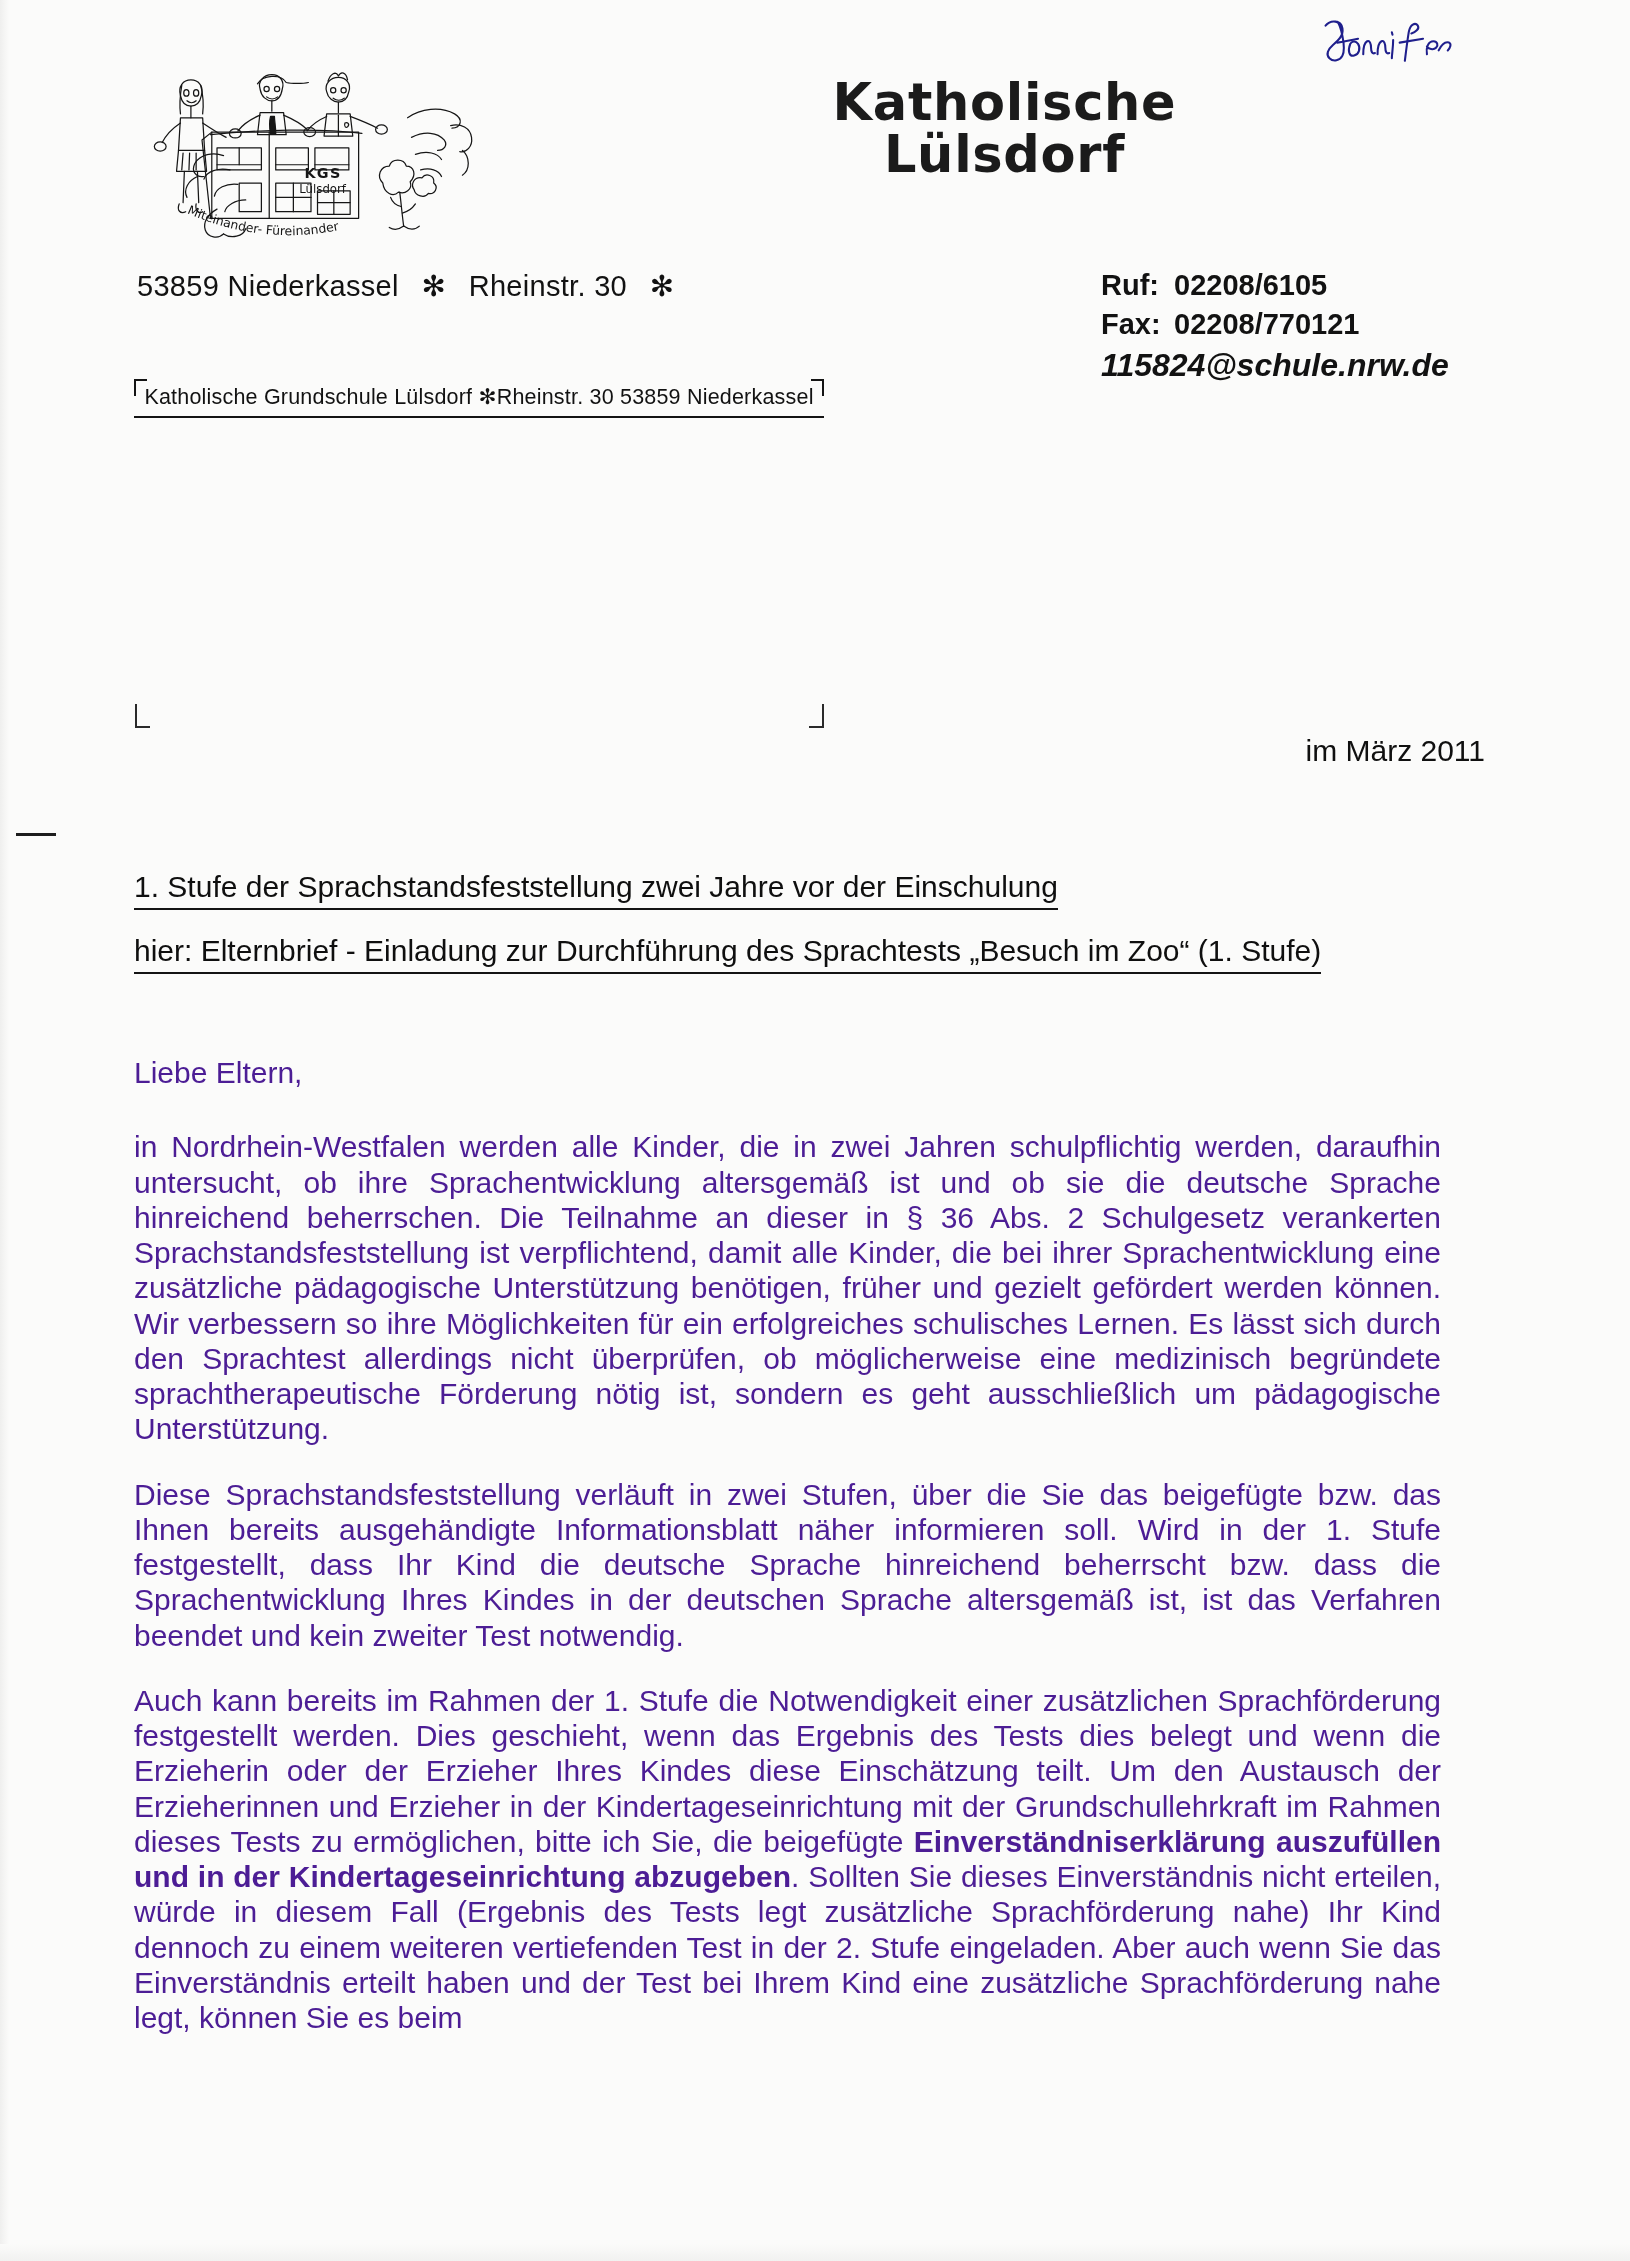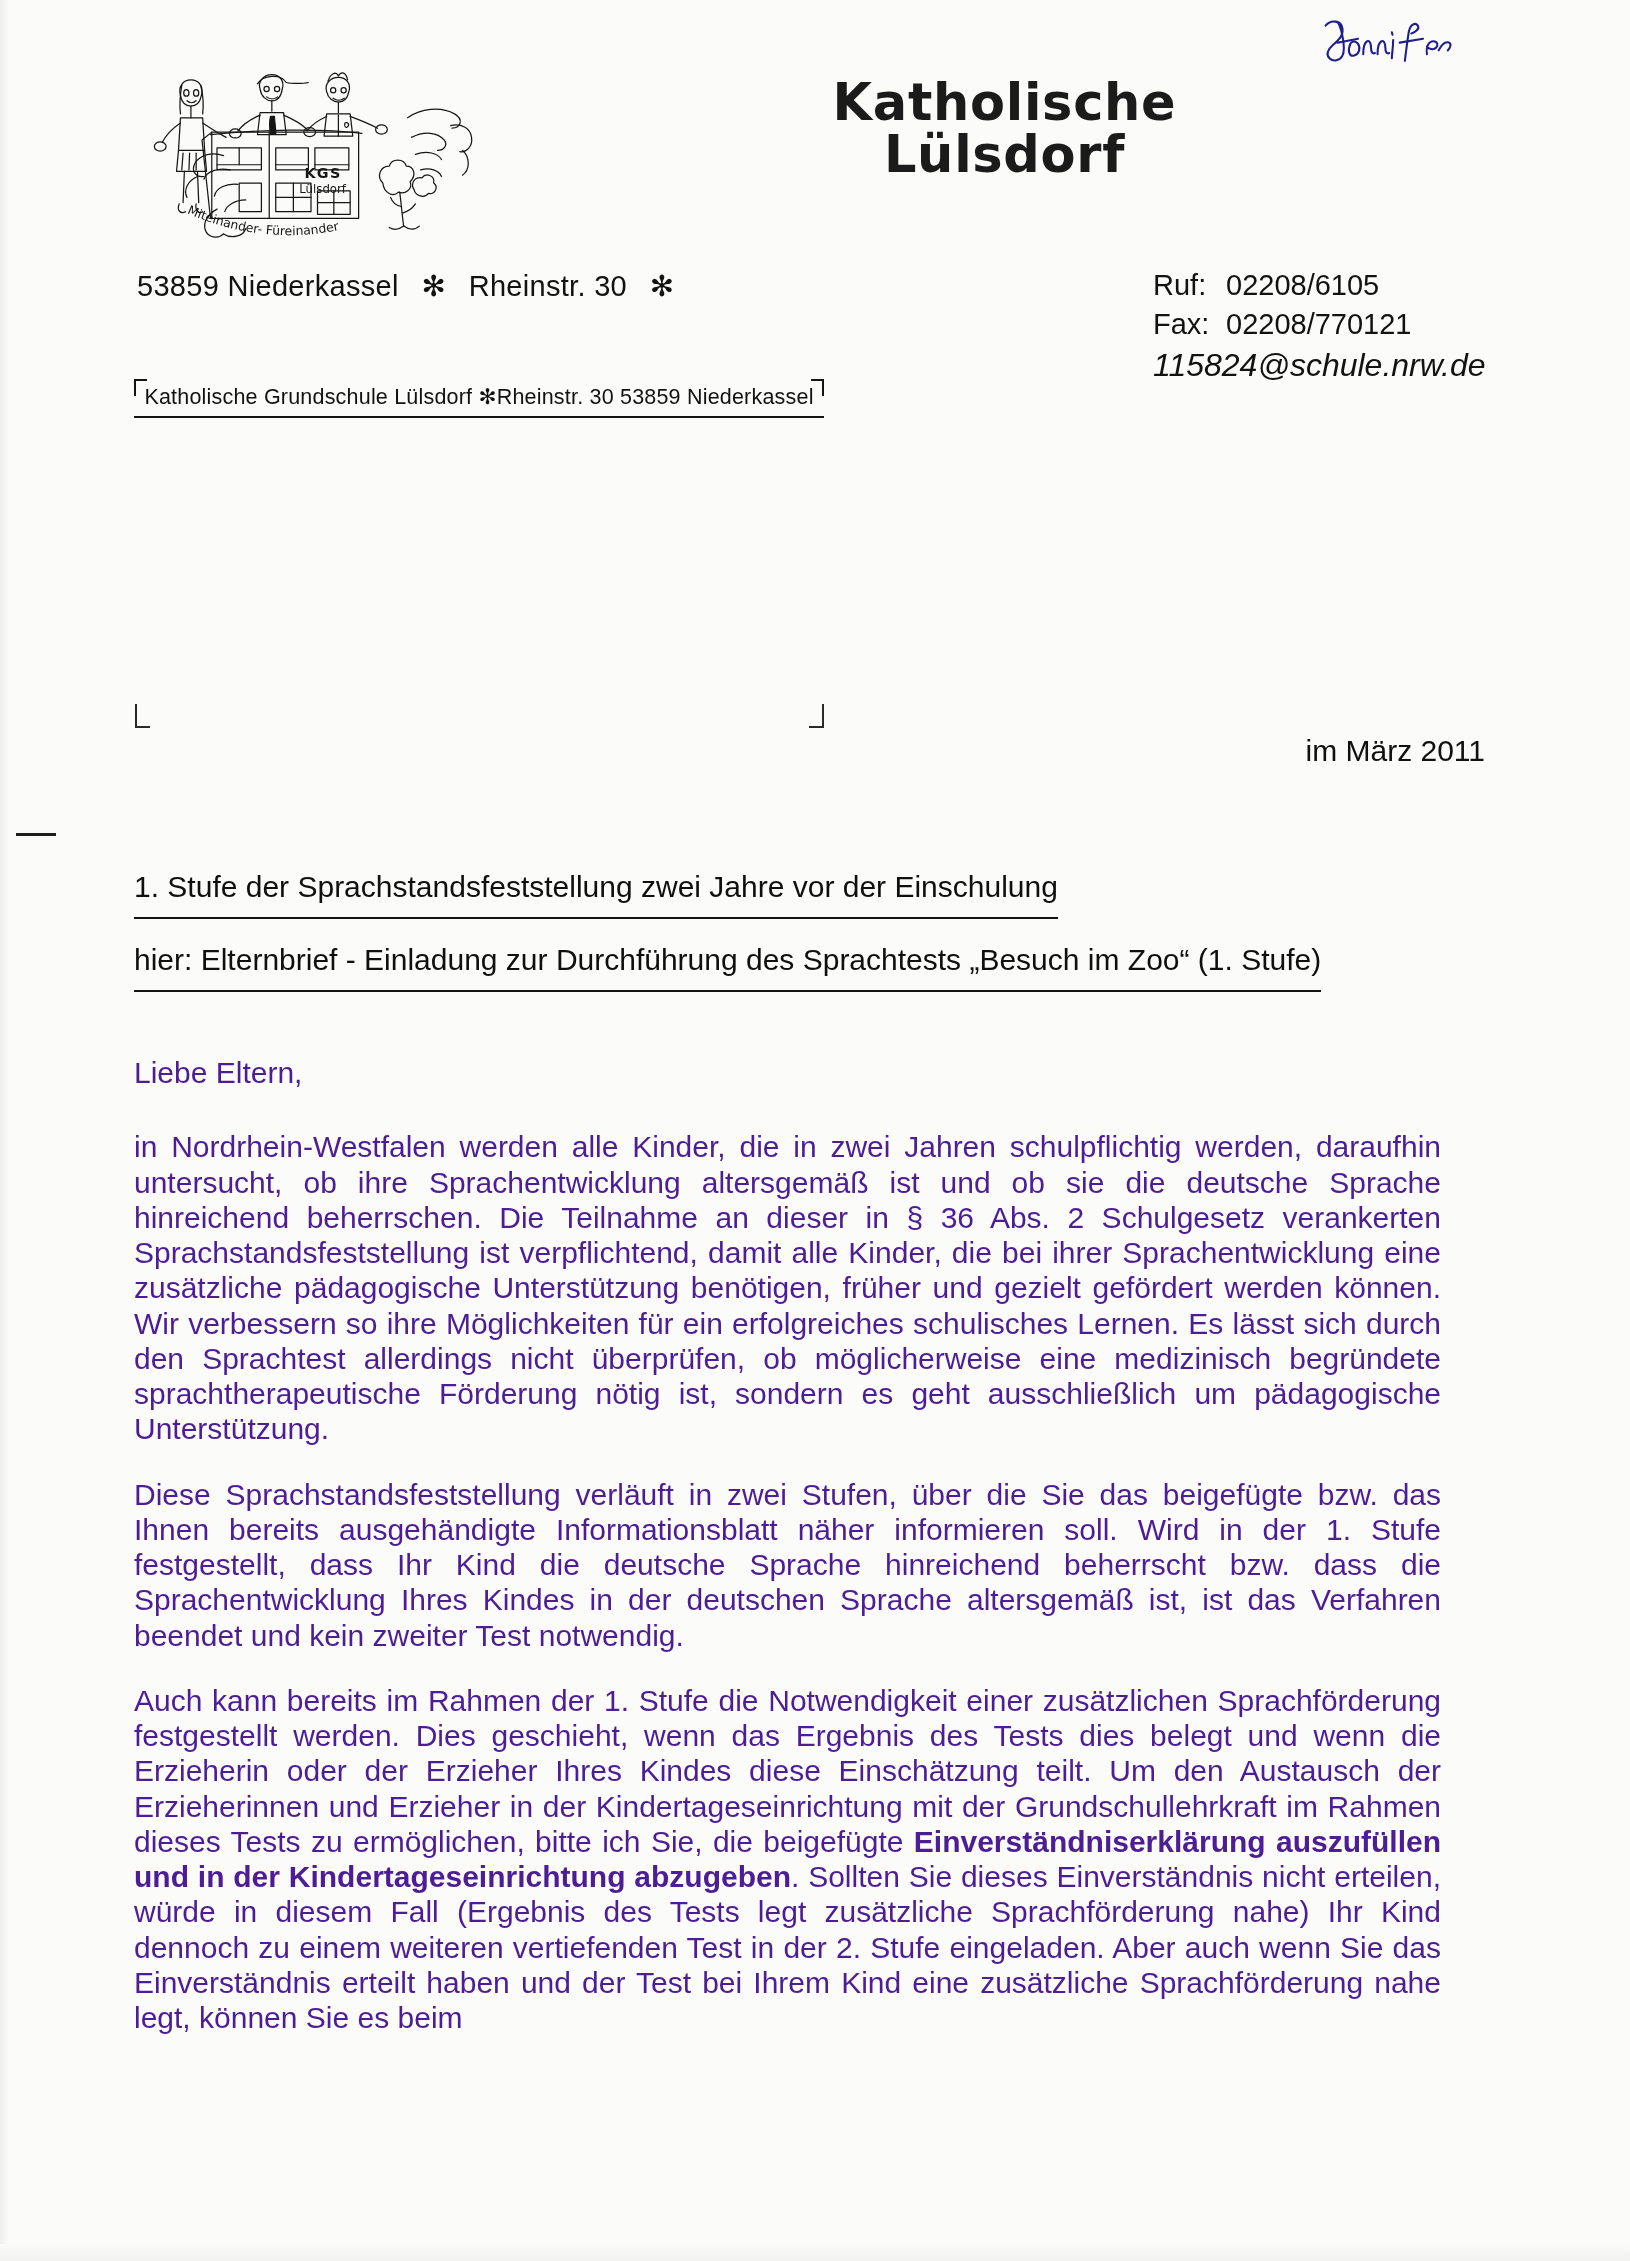--- a/index.html
+++ b/index.html
@@ -49,25 +49,26 @@
     top: 269px;
     font-size: 29px;
     letter-spacing: 0.3px;
     white-space: nowrap;
     color: #121212;
   }
   .addr-line .sep { margin: 0 14.3px; }
 
   .contact {
     position: absolute;
-    left: 1153px;
+    left: 1101px;
     top: 266px;
     font-size: 29px;
     line-height: 1.34;
     color: #121212;
+    font-weight: bold;
   }
   .contact .row { white-space: nowrap; }
   .contact .lbl { display: inline-block; min-width: 73px; }
   .contact .mail { font-style: italic; font-size: 32px; }
 
   .sender-bar {
     position: absolute;
     left: 134px;
     top: 382px;
     font-size: 21.5px;
@@ -124,21 +125,21 @@
     left: 134px;
     top: 872px;
     width: 1363px;
     font-size: 30px;
     line-height: 1.0;
     color: #0f0f0f;
   }
   .subject .sline {
     display: inline-block;
     border-bottom: 2px solid #141414;
-    padding-bottom: 15px;
+    padding-bottom: 6px;
   }
   .subject .sline.second { margin-top: 26px; }
 
   
   .body-text {
     position: absolute;
     left: 134px;
     top: 1055px;
     width: 1307px;
     font-size: 30px;

